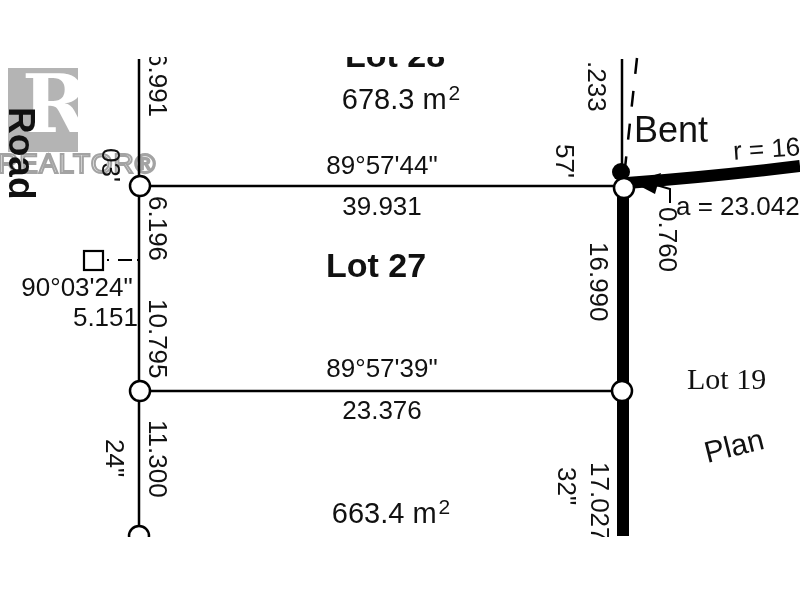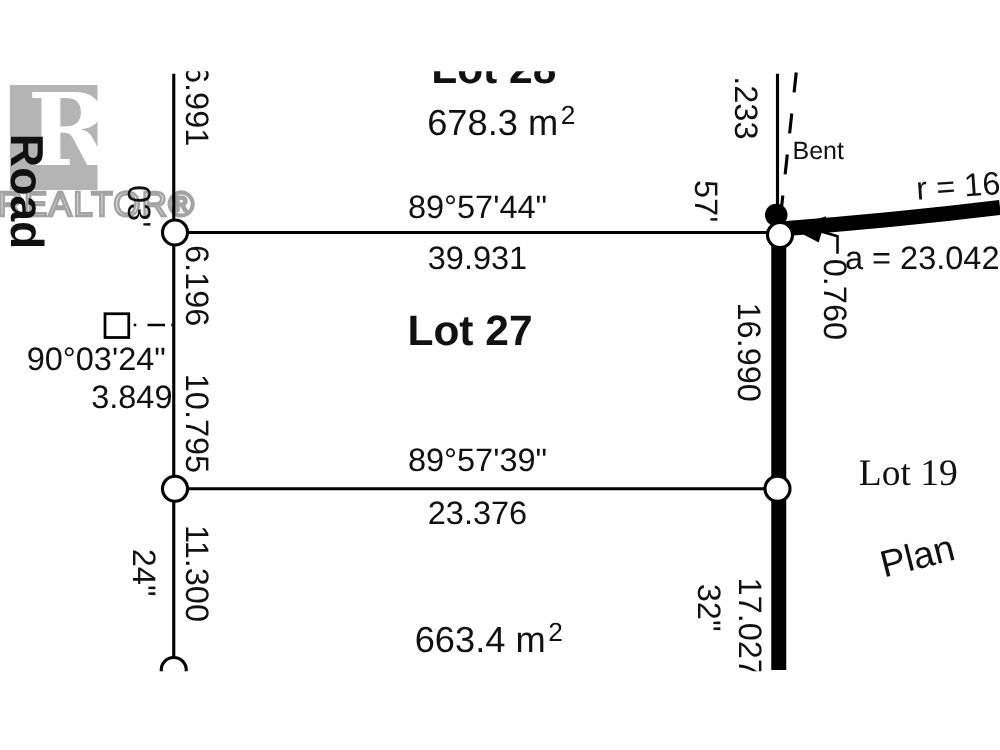--- a/index.html
+++ b/index.html
@@ -7,21 +7,21 @@
         font-family:"Liberation Sans",sans-serif;color:#000;}
   #plat svg{position:absolute;left:0;top:0;z-index:1;}
   .t{position:absolute;z-index:2;white-space:nowrap;line-height:1.05;color:#111;}
   .dim{font-size:26px;}
   .ctr{text-align:center;}
   .rt{text-align:right;}
   .rot{transform:rotate(90deg);transform-origin:0 0;}
   .lot-title{font-size:34px;font-weight:bold;}
   .lot-area{font-size:29px;}
   .lot-area sup{font-size:21px;position:relative;top:2px;left:2px;}
-  .small28{font-size:20px;}
+  .small28{font-size:36px;}
   .big30{font-size:30px;}
   .road{font-size:37px;font-weight:bold;}
   .overlay{position:absolute;left:0;width:800px;background:#fff;z-index:4;}
   .logo{position:absolute;z-index:0;}
   .logo-sq{position:absolute;left:8px;top:68px;width:70px;height:84px;background:#b4b4b4;}
   .logo-r{position:absolute;left:14px;top:-6px;font-family:"DejaVu Serif",serif;
           font-weight:bold;font-size:80px;color:#ffffff;line-height:1.05;}
   .logo-txt{position:absolute;left:-2px;top:148px;font-size:28px;letter-spacing:1px;
             color:#f2f2f2;-webkit-text-stroke:2px #a3a3a3;z-index:0;}
 </style>
@@ -76,21 +76,21 @@
   <div class="t lot-area ctr" style="left:320px;top:494px;width:140px;"><span>663.4 m</span><sup>2</sup></div>
 
   <div class="t road rot" style="left:40px;top:107px;">Road</div>
   <div class="t dim rot" style="left:171px;top:52px;">6.991</div>
   <div class="t dim rot" style="left:124px;top:148px;">03'</div>
   <div class="t dim rot" style="left:171px;top:196px;">6.196</div>
   <div class="t dim rot" style="left:171px;top:299px;">10.795</div>
   <div class="t dim rot" style="left:171px;top:420px;">11.300</div>
   <div class="t dim rot" style="left:128px;top:439px;">24"</div>
   <div class="t dim ctr" style="left:16px;top:274px;width:122px;">90°03'24"</div>
-  <div class="t dim rt" style="left:30px;top:304px;width:108px;">3.849</div>
+  <div class="t dim rt" style="left:30px;top:304px;width:108px;">5.151</div>
 
   <div class="t dim rot" style="left:610px;top:61px;">.233</div>
   <div class="t dim rot" style="left:578px;top:144px;">57'</div>
   <div class="t dim rot" style="left:612px;top:242px;">16.990</div>
   <div class="t dim rot" style="left:681px;top:207px;">0.760</div>
   <div class="t dim rot" style="left:613px;top:462px;">17.027</div>
   <div class="t dim rot" style="left:580px;top:467px;">32"</div>
 
   <div class="t small28" style="left:634px;top:111px;">Bent</div>
   <div class="t dim" style="left:733px;top:135px;transform:rotate(-4deg);">r = 167</div>

